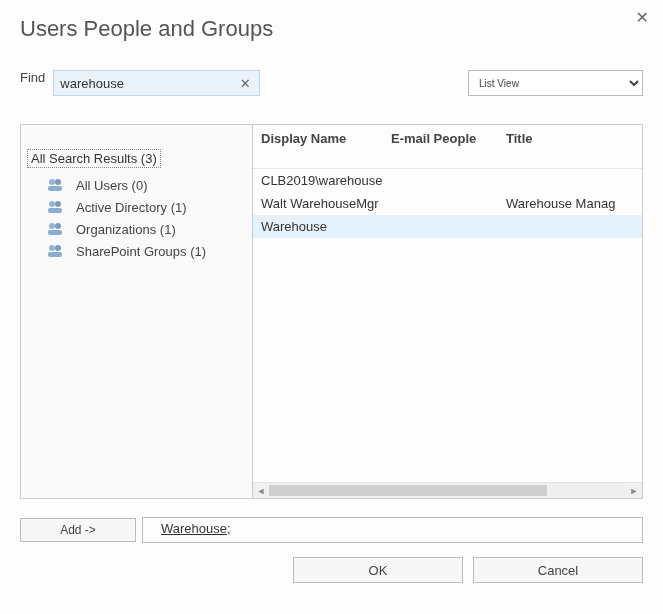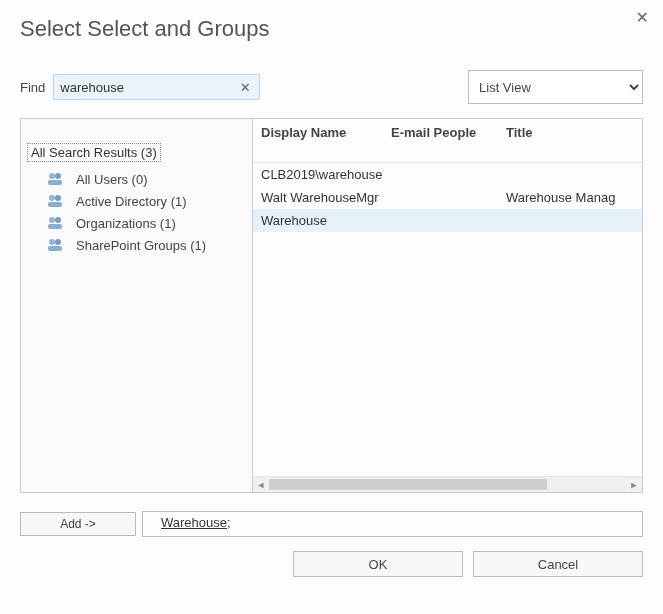--- a/index.html
+++ b/index.html
@@ -22,23 +22,22 @@
       cursor: pointer;
     }
     .title {
       font-size: 22px;
       font-weight: 300;
       color: #545454;
       margin-bottom: 28px;
     }
     .find-row {
       display: flex;
-      align-items: center;
       gap: 8px;
-      margin-bottom: 14px;
+      margin-bottom: 28px;
     }
     .find-label {
       color: #444;
     }
     .search-box {
       flex: 1;
       max-width: 375px;
       display: flex;
       align-items: center;
       border: 1px solid #bcd6ee;
@@ -55,24 +54,24 @@
       color: #333;
     }
     .clear-x {
       color: #666;
       cursor: pointer;
       font-size: 13px;
       padding: 0 2px;
     }
     .view-select {
       width: 175px;
-      height: 34px;
+      height: 26px;
       border: 1px solid #bbb;
       background: #fff;
-      font-size: 13px;
+      font-size: 10px;
       padding: 0 6px;
       color: #444;
     }
     .main-area {
       display: flex;
       border: 1px solid #ccc;
       height: 375px;
       margin-bottom: 18px;
     }
     .tree-pane {
@@ -185,21 +184,21 @@
       color: #444;
       font-size: 13px;
       cursor: pointer;
     }
   </style>
 </head>
 <body>
 
 <span class="close-x">✕</span>
 
-<div class="title">Select Select and Groups</div>
+<div class="title">Users People and Groups</div>
 
 <div class="find-row">
   <span class="find-label">Find</span>
   <div class="search-box">
     <input class="search-input" type="text" value="warehouse" style="">
     <span class="clear-x">✕</span>
   </div>
   <div style="flex:1"></div>
   <select class="view-select">
     <option>List View</option>

